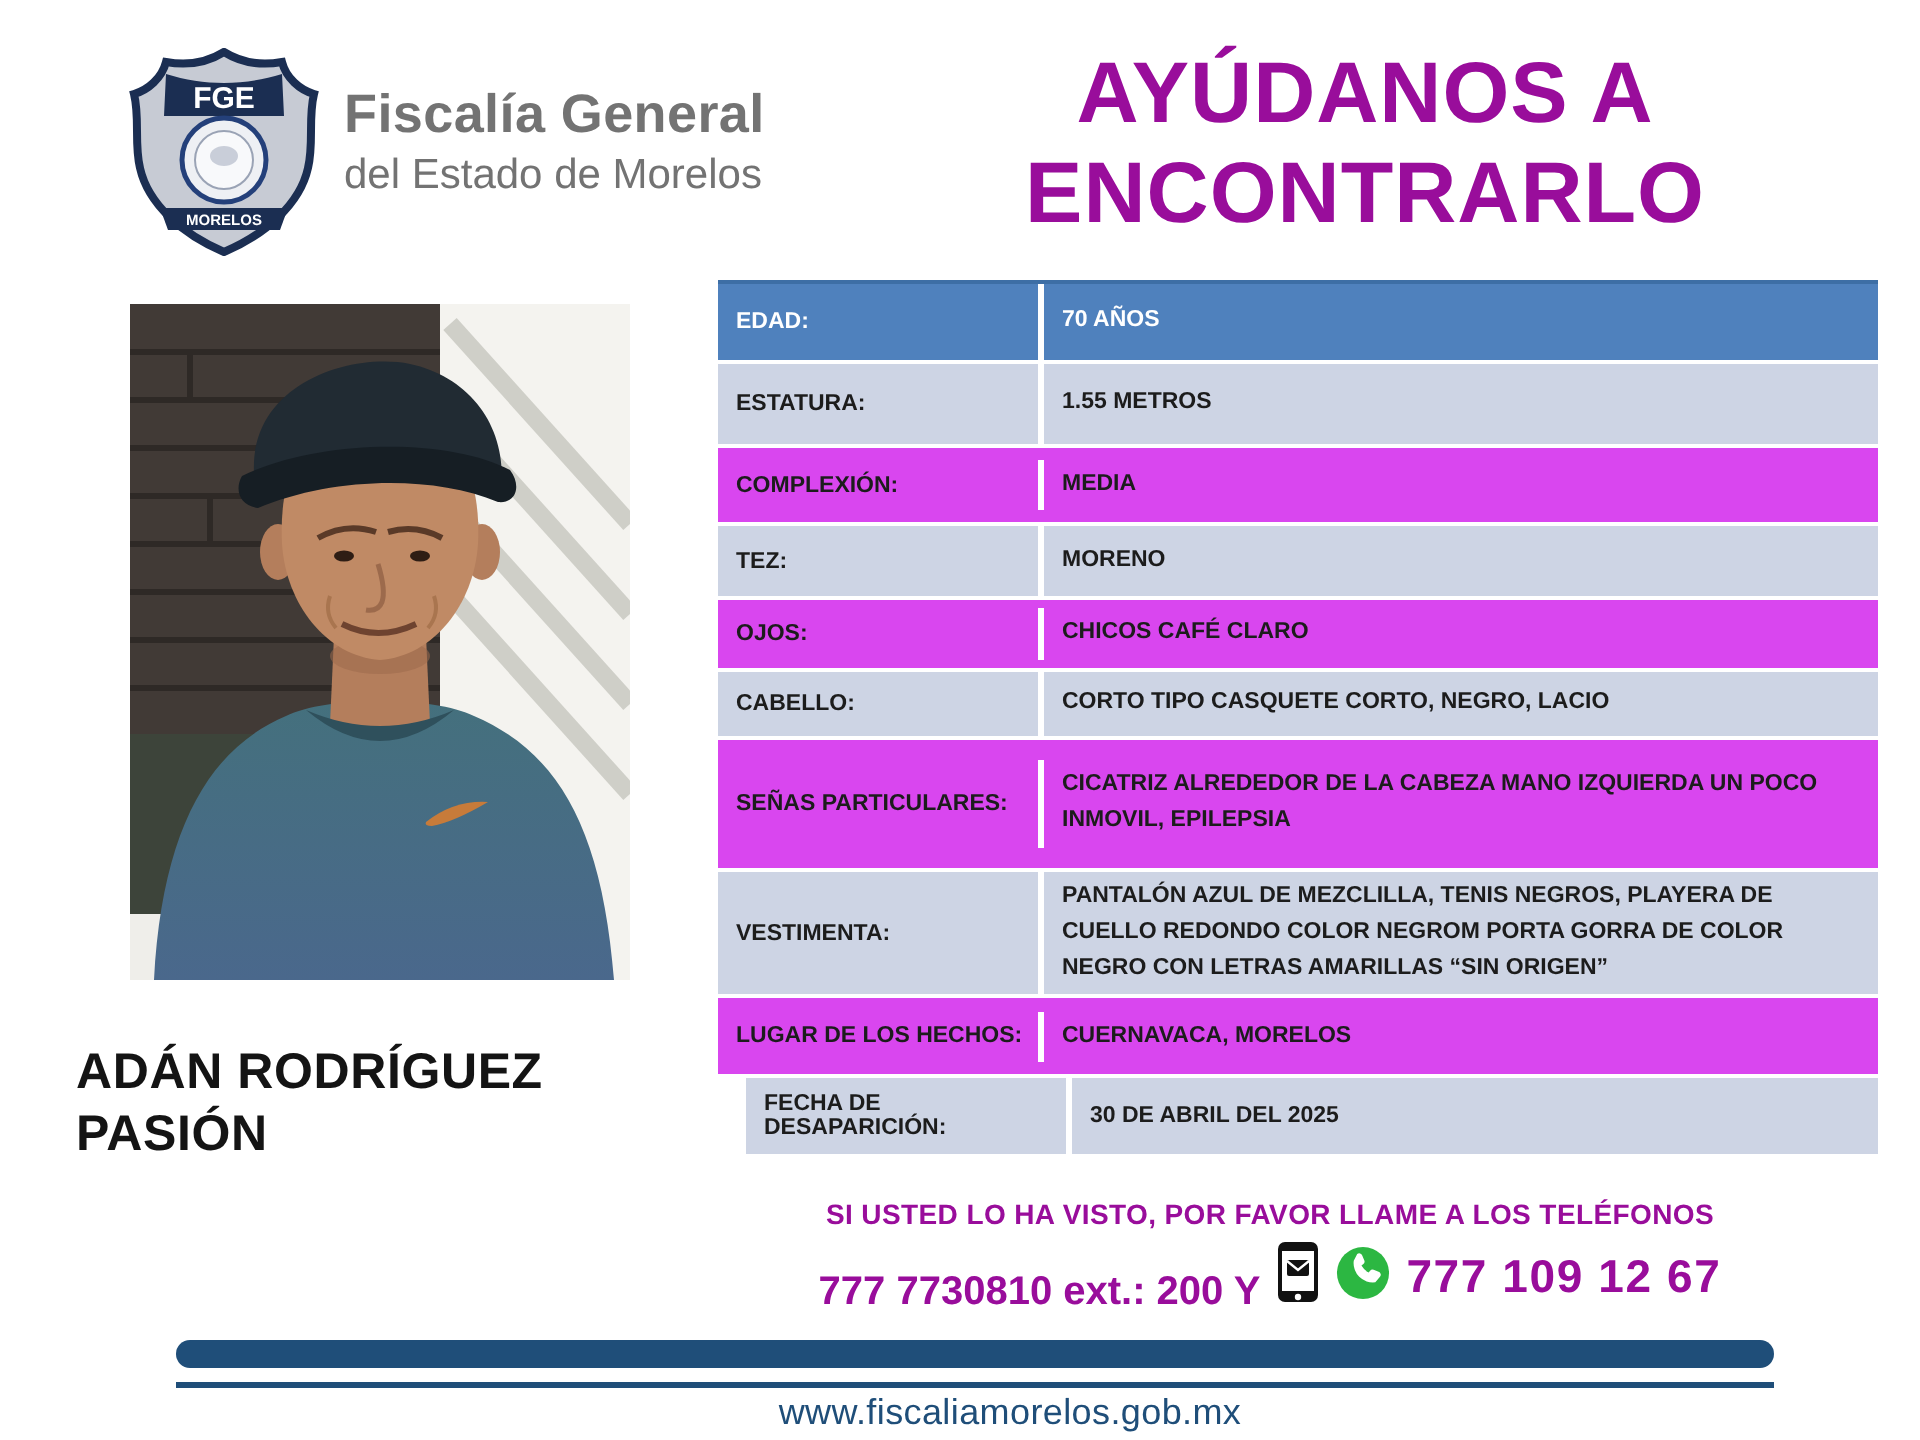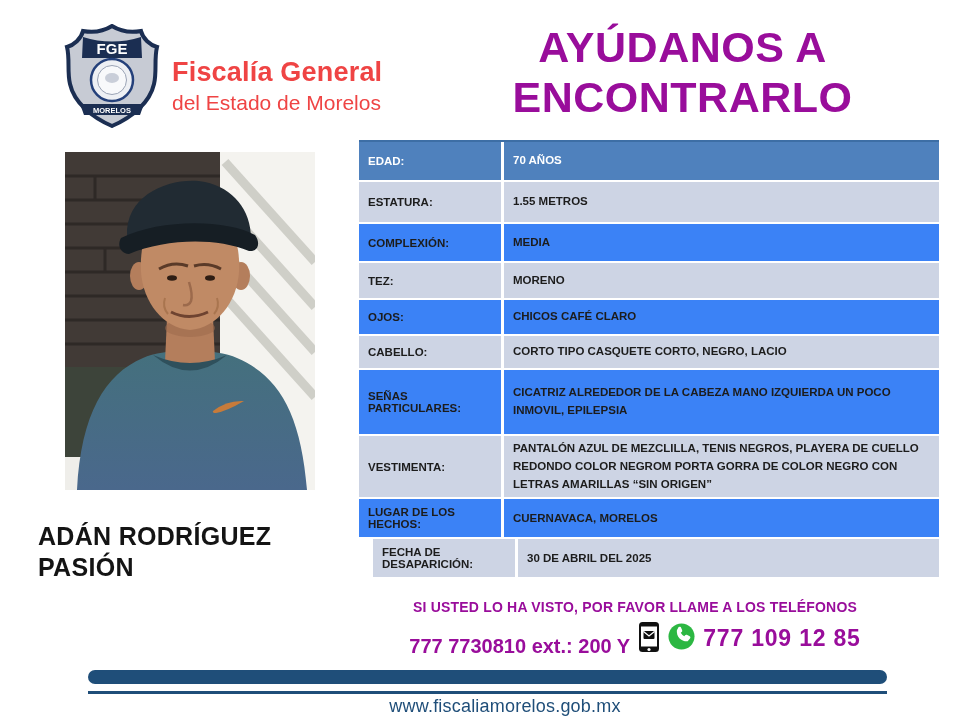--- a/index.html
+++ b/index.html
@@ -2,50 +2,50 @@
 <html><head>
 <meta charset="utf-8">
 <style>
   html,body{margin:0;padding:0;}
   body{
     width:960px;height:720px;position:relative;overflow:hidden;
     background:#ffffff;font-family:"Liberation Sans", sans-serif;
   }
   
   .badge-wrap{position:absolute;left:62px;top:24px;width:100px;height:104px;}
-  .org-wrap{position:absolute;left:172px;top:42px;color:#ef4444;margin-top:15px;}
+  .org-wrap{position:absolute;left:172px;top:42px;color:#737373;}
   .org-line1{font-size:27px;font-weight:bold;letter-spacing:0.2px;}
   .org-line2{font-size:21px;margin-top:3px;}
   .page-title{
     position:absolute;left:420px;top:22px;width:525px;text-align:center;
     color:#990D9B;font-weight:bold;font-size:43px;line-height:1.17;letter-spacing:0.5px;
   }
   
   .photo-wrap{position:absolute;left:65px;top:152px;width:250px;height:338px;}
   .person-name{
     position:absolute;left:38px;top:521px;width:304px;
     font-size:25px;font-weight:bold;color:#141414;line-height:1.22;letter-spacing:0.3px;
   }
   
   .info-table{position:absolute;left:359px;top:140px;width:580px;border-top:2px solid #3D6EA5;}
   .trow{display:flex;border-bottom:2px solid #ffffff;}
   .trow:last-child{border-bottom:none;margin-left:14px;}
   .tlbl{
-    width:142px;flex:none;display:flex;align-items:center;box-sizing:border-box;
+    width:160px;flex:none;display:flex;align-items:center;box-sizing:border-box;
     padding-left:9px;padding-right:4px;font-size:11.5px;font-weight:bold;color:#1c1c1c;
   }
   .tval{
     flex:1;display:flex;align-items:center;box-sizing:border-box;
     border-left:3px solid #ffffff;padding:4px 13px 4px 9px;
     font-size:11.5px;font-weight:bold;color:#1c1c1c;line-height:1.55;
   }
   .trow.hdr{background:#4F81BD;}
   .trow.hdr .tlbl,.trow.hdr .tval{color:#ffffff;}
   .trow.dark{background:#CDD4E4;}
-  .trow.light{background:#3b82f6;}
+  .trow.light{background:#d946ef;align-items:center;}
   
   .contact{position:absolute;left:315px;top:599px;width:640px;text-align:center;color:#990D9B;}
   .contact-line1{font-size:14px;font-weight:bold;letter-spacing:0.2px;}
   .contact-line2{margin-top:4px;display:flex;align-items:center;justify-content:center;gap:8px;}
   .contact-line2 .pnum1{font-size:20px;font-weight:bold;margin-top:16px;}
   .contact-line2 .pnum2{font-size:23px;font-weight:bold;letter-spacing:0.8px;}
   .cicon{display:inline-block;vertical-align:middle;}
   
   .footer-bar{position:absolute;left:88px;top:670px;width:799px;height:14px;background:#1F4E79;border-radius:7px;}
   .footer-rule{position:absolute;left:88px;top:691px;width:799px;height:3px;background:#1F4E79;}
@@ -190,19 +190,19 @@
         <path d="M5.5,10.5 L11,15 L16.5,10.5" stroke="#ffffff" stroke-width="1.2" fill="none"></path>
         <circle cx="11" cy="28.5" r="1.6" fill="#ffffff"></circle>
       </svg>
     </span>
     <span class="cicon">
       <svg width="27" height="27" viewBox="0 0 28 28">
         <circle cx="14" cy="14" r="13.5" fill="#2CB742"></circle>
         <path d="M9.2,7.6 a10,10 0 0 0 11.2,11.2 l2.4,-2.8 a1.6,1.6 0 0 0 -0.7,-2.6 l-2.6,-1.1 a1.6,1.6 0 0 0 -1.8,0.5 l-0.8,1 a10,10 0 0 1 -3.7,-3.7 l1,-0.8 a1.6,1.6 0 0 0 0.5,-1.8 l-1.1,-2.6 a1.6,1.6 0 0 0 -2.6,-0.7 Z" fill="#ffffff"></path>
       </svg>
     </span>
-    <span class="pnum2">777 109 12 85</span>
+    <span class="pnum2">777 109 12 67</span>
   </div>
 </div>
 
 <div class="footer-bar"></div>
 <div class="footer-rule"></div>
 <div class="footer-site">www.fiscaliamorelos.gob.mx</div>
 
 </body></html>

